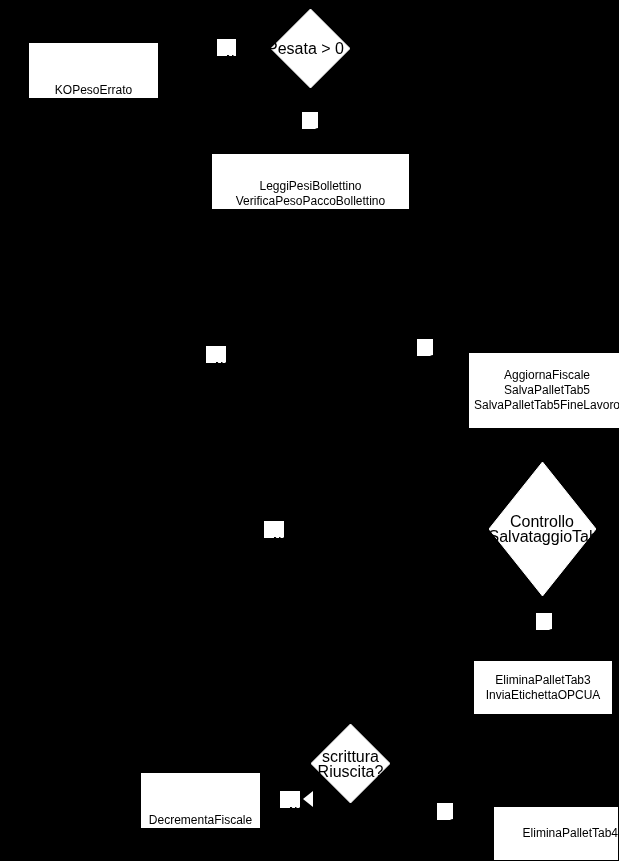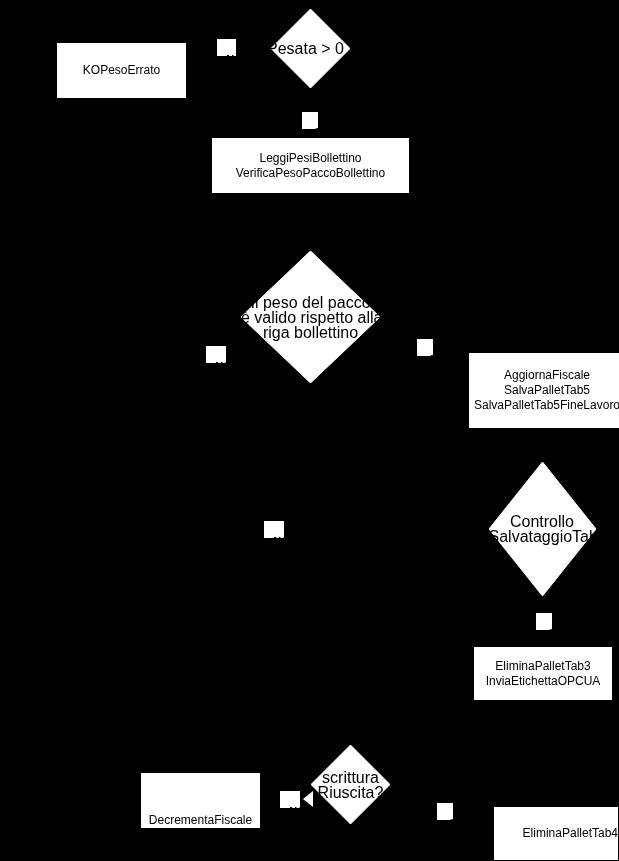--- a/index.html
+++ b/index.html
@@ -78,52 +78,44 @@
   .arrow {
     position: absolute;
     width: 0; height: 0;
   }
 </style>
 </head>
 <body>
 
 <div id="canvas">
 
-  <div class="node process" style="left:56px; top:42px; width:131px; height:57px;">
+  <div class="node process" style="left:28px; top:42px; width:131px; height:57px;align-items:flex-end;">
     <span>KOPesoErrato</span>
   </div>
 
   <div class="node decision" style="left:271px; top:9px; width:79px; height:79px;">
     <svg class="dia-shape" viewBox="0 0 79 79" preserveAspectRatio="none">
       <polygon points="39.5,0 79,39.5 39.5,79 0,39.5" fill="#ffffff" stroke="#ffffff" stroke-width="1"></polygon>
     </svg>
     <span class="dia-label" style="margin-left:-10px;">Pesata &gt; 0</span>
   </div>
 
   <div class="edge-label clip-left" style="left:217px; top:39px; width:19px; height:17px;">
     <span>NO</span>
   </div>
 
   <div class="edge-label" style="left:302px; top:112px; width:16px; height:17px;">
     <span>SI</span>
   </div>
 
-  <div class="node process" style="left:211px; top:137px; width:199px; height:57px;">
+  <div class="node process" style="left:211px; top:153px; width:199px; height:57px;align-items:flex-end;">
     <span>LeggiPesiBollettino
 VerificaPesoPaccoBollettino</span>
   </div>
 
-  <div class="node decision" style="left:241px; top:251px; width:139px; height:132px;">
-    <svg class="dia-shape" viewBox="0 0 139 132" preserveAspectRatio="none">
-      <polygon points="69.5,0 139,66 69.5,132 0,66" fill="#ffffff" stroke="#ffffff" stroke-width="1"></polygon>
-    </svg>
-    <span class="dia-label">Il peso del pacco
-è valido rispetto alla
-riga bollettino</span>
-  </div>
 
   <div class="edge-label clip-left" style="left:206px; top:346px; width:20px; height:17px;">
     <span>NO</span>
   </div>
 
   <div class="edge-label" style="left:417px; top:339px; width:16px; height:17px;">
     <span>SI</span>
   </div>
 
 
@@ -142,36 +134,36 @@
   </div>
 
   <div class="edge-label clip-left" style="left:264px; top:521px; width:20px; height:17px;">
     <span>NO</span>
   </div>
 
   <div class="edge-label" style="left:536px; top:613px; width:16px; height:17px;">
     <span>SI</span>
   </div>
 
-  <div class="node process" style="left:473px; top:646px; width:140px; height:55px;">
+  <div class="node process" style="left:473px; top:660px; width:140px; height:55px;">
     <span>EliminaPalletTab3
 InviaEtichettaOPCUA</span>
   </div>
 
   <div class="node process" style="left:140px; top:772px; width:121px; height:57px;align-items:flex-end;">
     <span>DecrementaFiscale</span>
   </div>
 
   <div class="edge-label clip-left" style="left:280px; top:791px; width:20px; height:17px;">
     <span>NO</span>
   </div>
 
   <div class="arrow" style="left:303px; top:791px; border-top:8px solid transparent; border-bottom:8px solid transparent; border-right:10px solid #ffffff;"></div>
 
-  <div class="node decision" style="left:311px; top:745px; width:79px; height:79px;">
+  <div class="node decision" style="left:311px; top:724px; width:79px; height:79px;">
     <svg class="dia-shape" viewBox="0 0 79 79" preserveAspectRatio="none">
       <polygon points="39.5,0 79,39.5 39.5,79 0,39.5" fill="#ffffff" stroke="#ffffff" stroke-width="1"></polygon>
     </svg>
     <span class="dia-label">scrittura
 Riuscita?</span>
   </div>
 
   <div class="edge-label" style="left:437px; top:803px; width:16px; height:17px;">
     <span>SI</span>
   </div>

